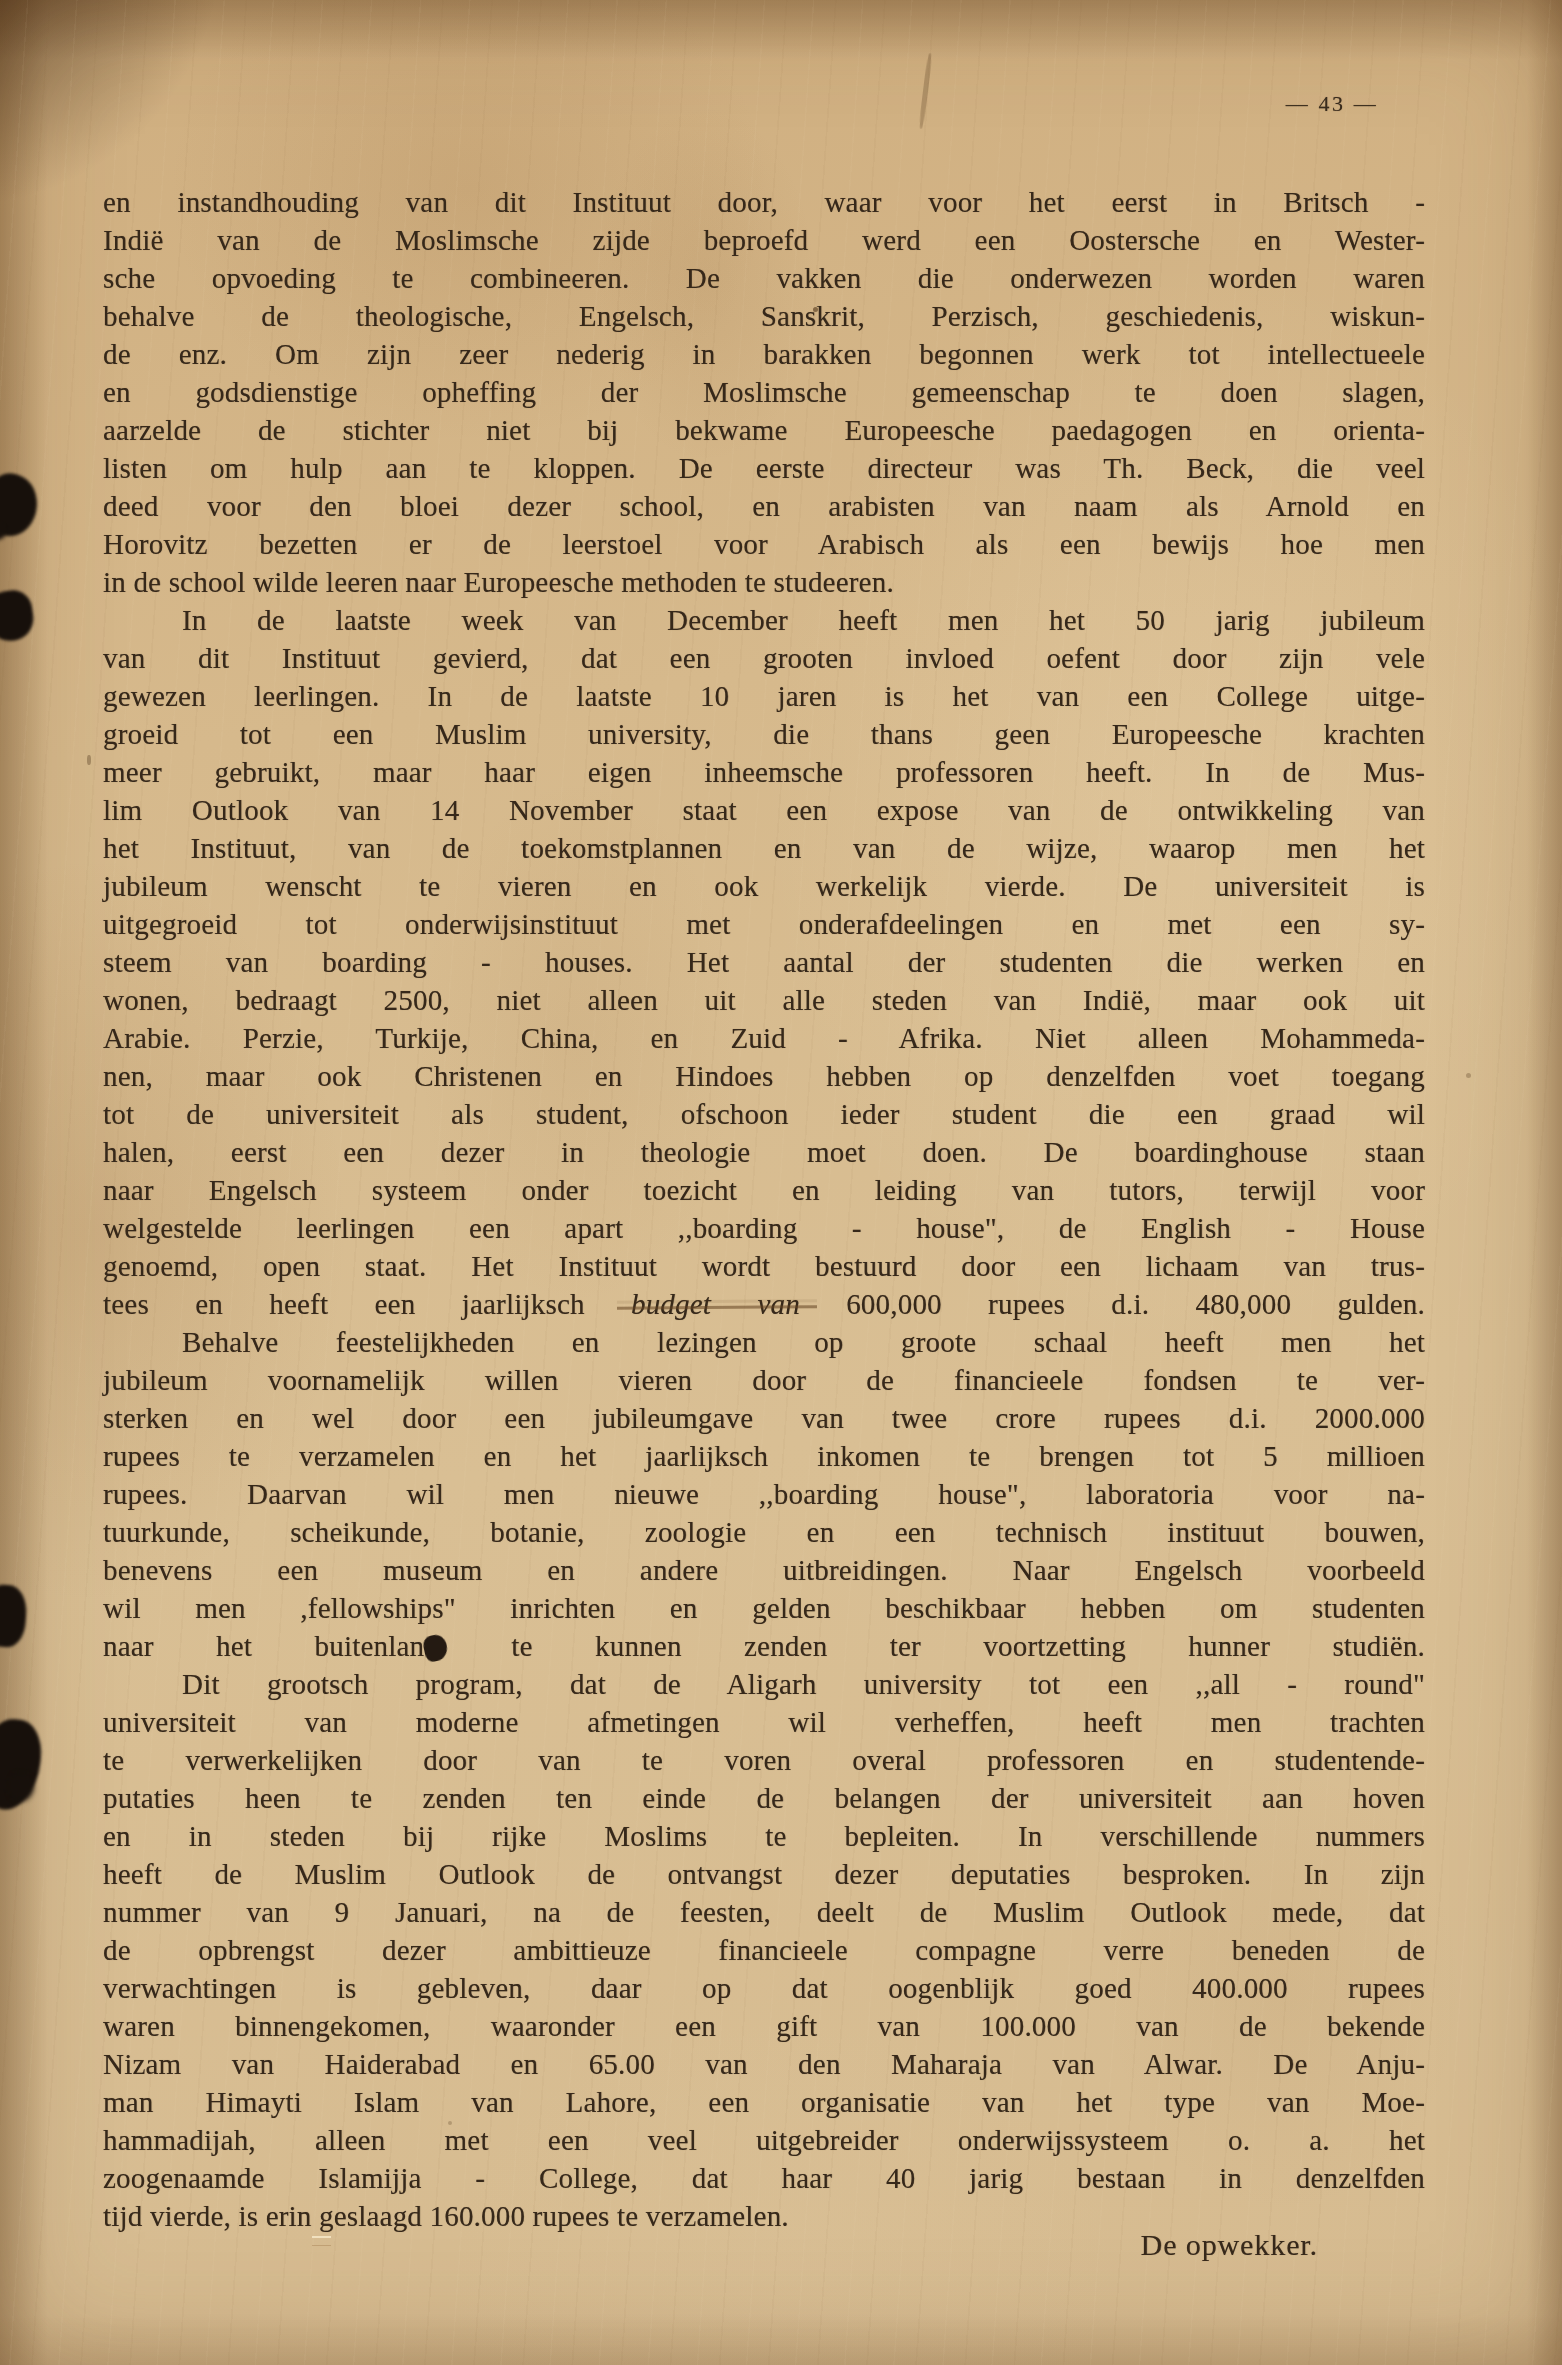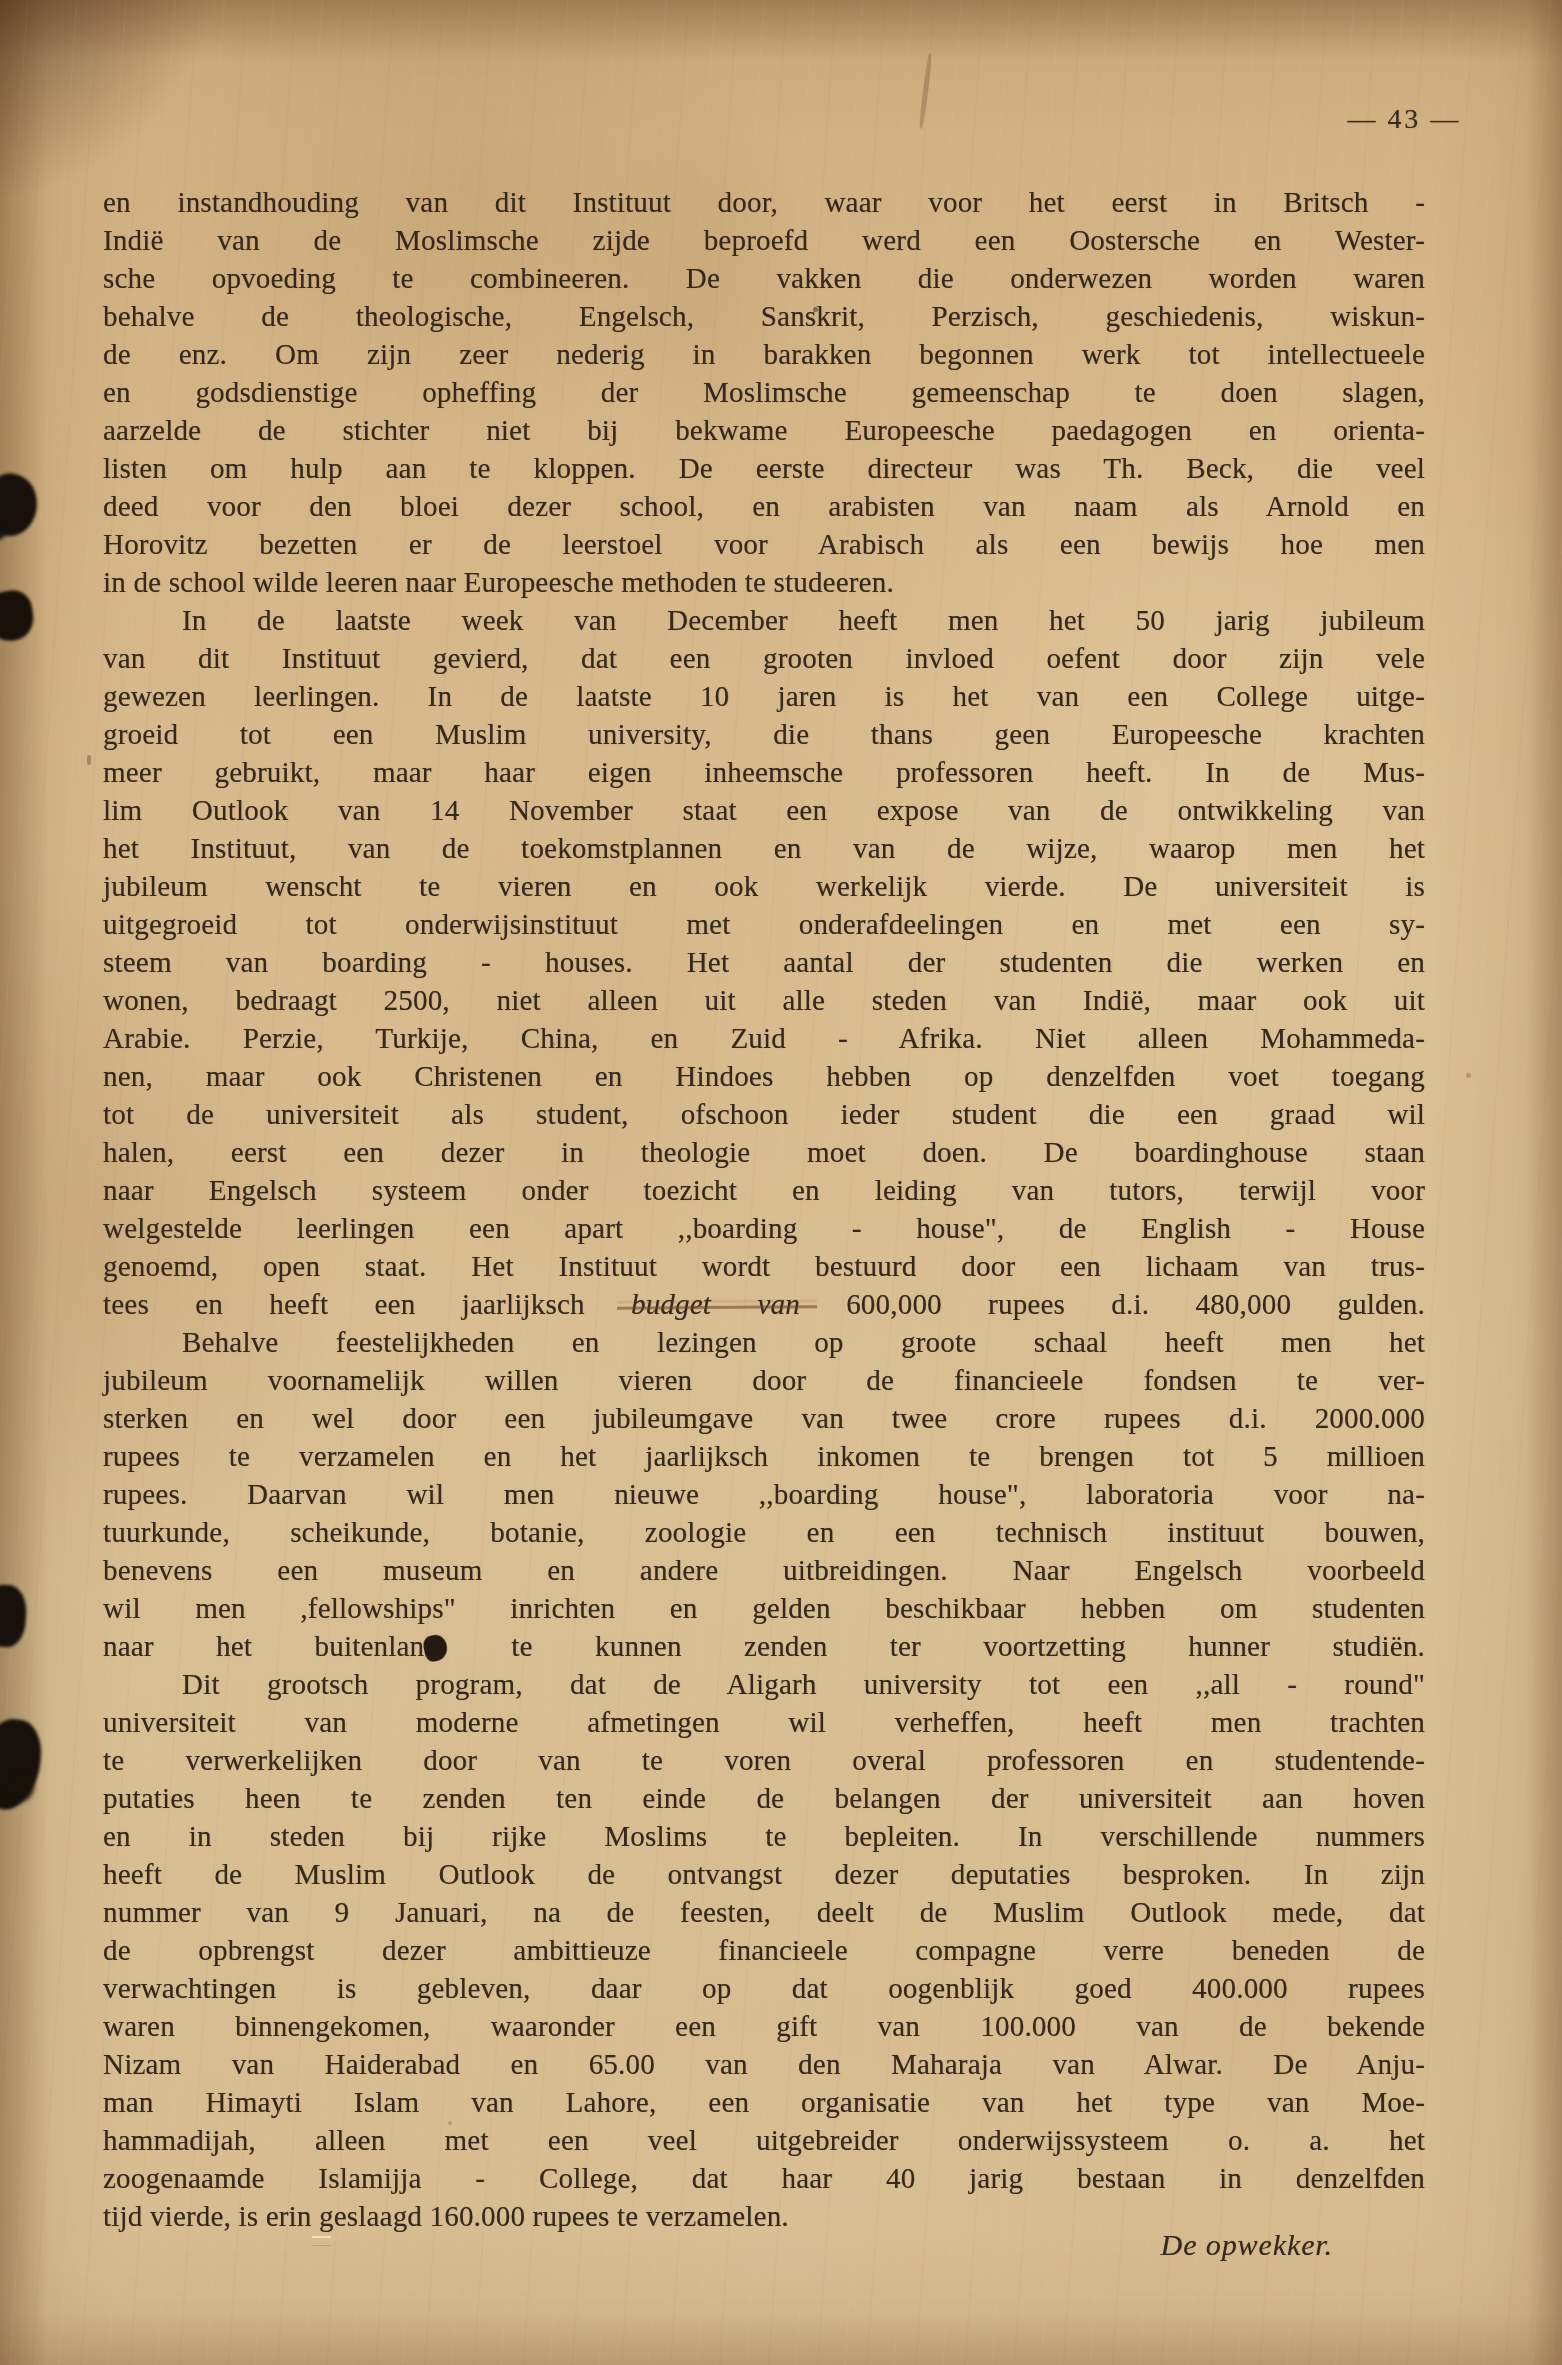--- a/index.html
+++ b/index.html
@@ -24,22 +24,22 @@
   }
   
   .page::before{
     content:"";position:absolute;inset:0;pointer-events:none;
     background:repeating-linear-gradient(94deg,
       rgba(121,86,46,.045) 0 1.7px, rgba(121,86,46,0) 1.7px 27px,
       rgba(238,220,185,.05) 27px 28.4px, rgba(238,220,185,0) 28.4px 49px);
   }
   .page-number{
     position:absolute;left:1203px;top:91px;width:258px;
-    font-size:28px;letter-spacing:2.6px;text-align:right;
-    color:#3a2c1d;text-shadow:0 0 0.9px rgba(58,44,29,.5);margin-top:12px;
+    font-size:22px;letter-spacing:2.6px;text-align:center;
+    color:#3a2c1d;text-shadow:0 0 0.9px rgba(58,44,29,.5);
   }
   .body-text{
     position:absolute;left:103px;top:183px;width:1322px;
     font-size:29px;line-height:38px;letter-spacing:0.2px;
     text-shadow:0.3px 0.3px 0.7px rgba(54,40,26,.45);
   }
   .line{text-align:justify;text-align-last:justify;}
   .line.nj{text-align-last:left;}
   .line.indent{text-indent:79px;}
   .scratch{position:relative;font-style:italic;}
@@ -47,22 +47,22 @@
     content:"";position:absolute;left:-13.8px;right:-17px;top:55%;height:2.6px;
     background:rgba(99,65,32,.55);transform:rotate(-.5deg);
     box-shadow:0 -6px 0 rgba(99,65,32,.10);
   }
   .blob{
     display:inline-block;width:23px;height:26px;background:#241a12;
     border-radius:45% 55% 62% 40%;vertical-align:-5.2px;margin-right:1.7px;
     filter:blur(0.6px);transform:rotate(-12deg);
   }
   .signature{
-    position:absolute;right:230px;top:2228px;
-    font-style:italic;font-size:30px;letter-spacing:0.9px;
+    position:absolute;right:245px;top:2228px;
+    font-size:30px;letter-spacing:0.9px;
     text-shadow:0.3px 0.3px 0.7px rgba(54,40,26,.45);
   }
   .ink-blot{position:absolute;background:#17100b;filter:blur(1.4px);}
   .blot-a{left:-15.5px;top:474px;width:52px;height:62px;border-radius:48% 62% 55% 45%;transform:rotate(14deg);}
   .blot-a::after{content:"";position:absolute;left:5.2px;top:50px;width:22.4px;height:19px;background:#17100b;border-radius:50%;filter:blur(1.7px);}
   .blot-b{left:-15.5px;top:591px;width:48px;height:50px;border-radius:55% 45% 52% 60%;transform:rotate(-8deg);}
   .blot-c{left:-13.8px;top:1585px;width:40px;height:62px;border-radius:38% 46% 42% 40%;transform:rotate(4deg);}
   .blot-d{left:-19px;top:1719px;width:59px;height:91px;border-radius:55% 45% 62% 50%;transform:rotate(6deg);}
   .blot-d::after{content:"";position:absolute;left:29px;top:52px;width:26px;height:29px;background:#17100b;border-radius:50%;filter:blur(2.2px);}
   .speck{position:absolute;background:rgba(70,44,18,.55);border-radius:50%;filter:blur(0.5px);}

